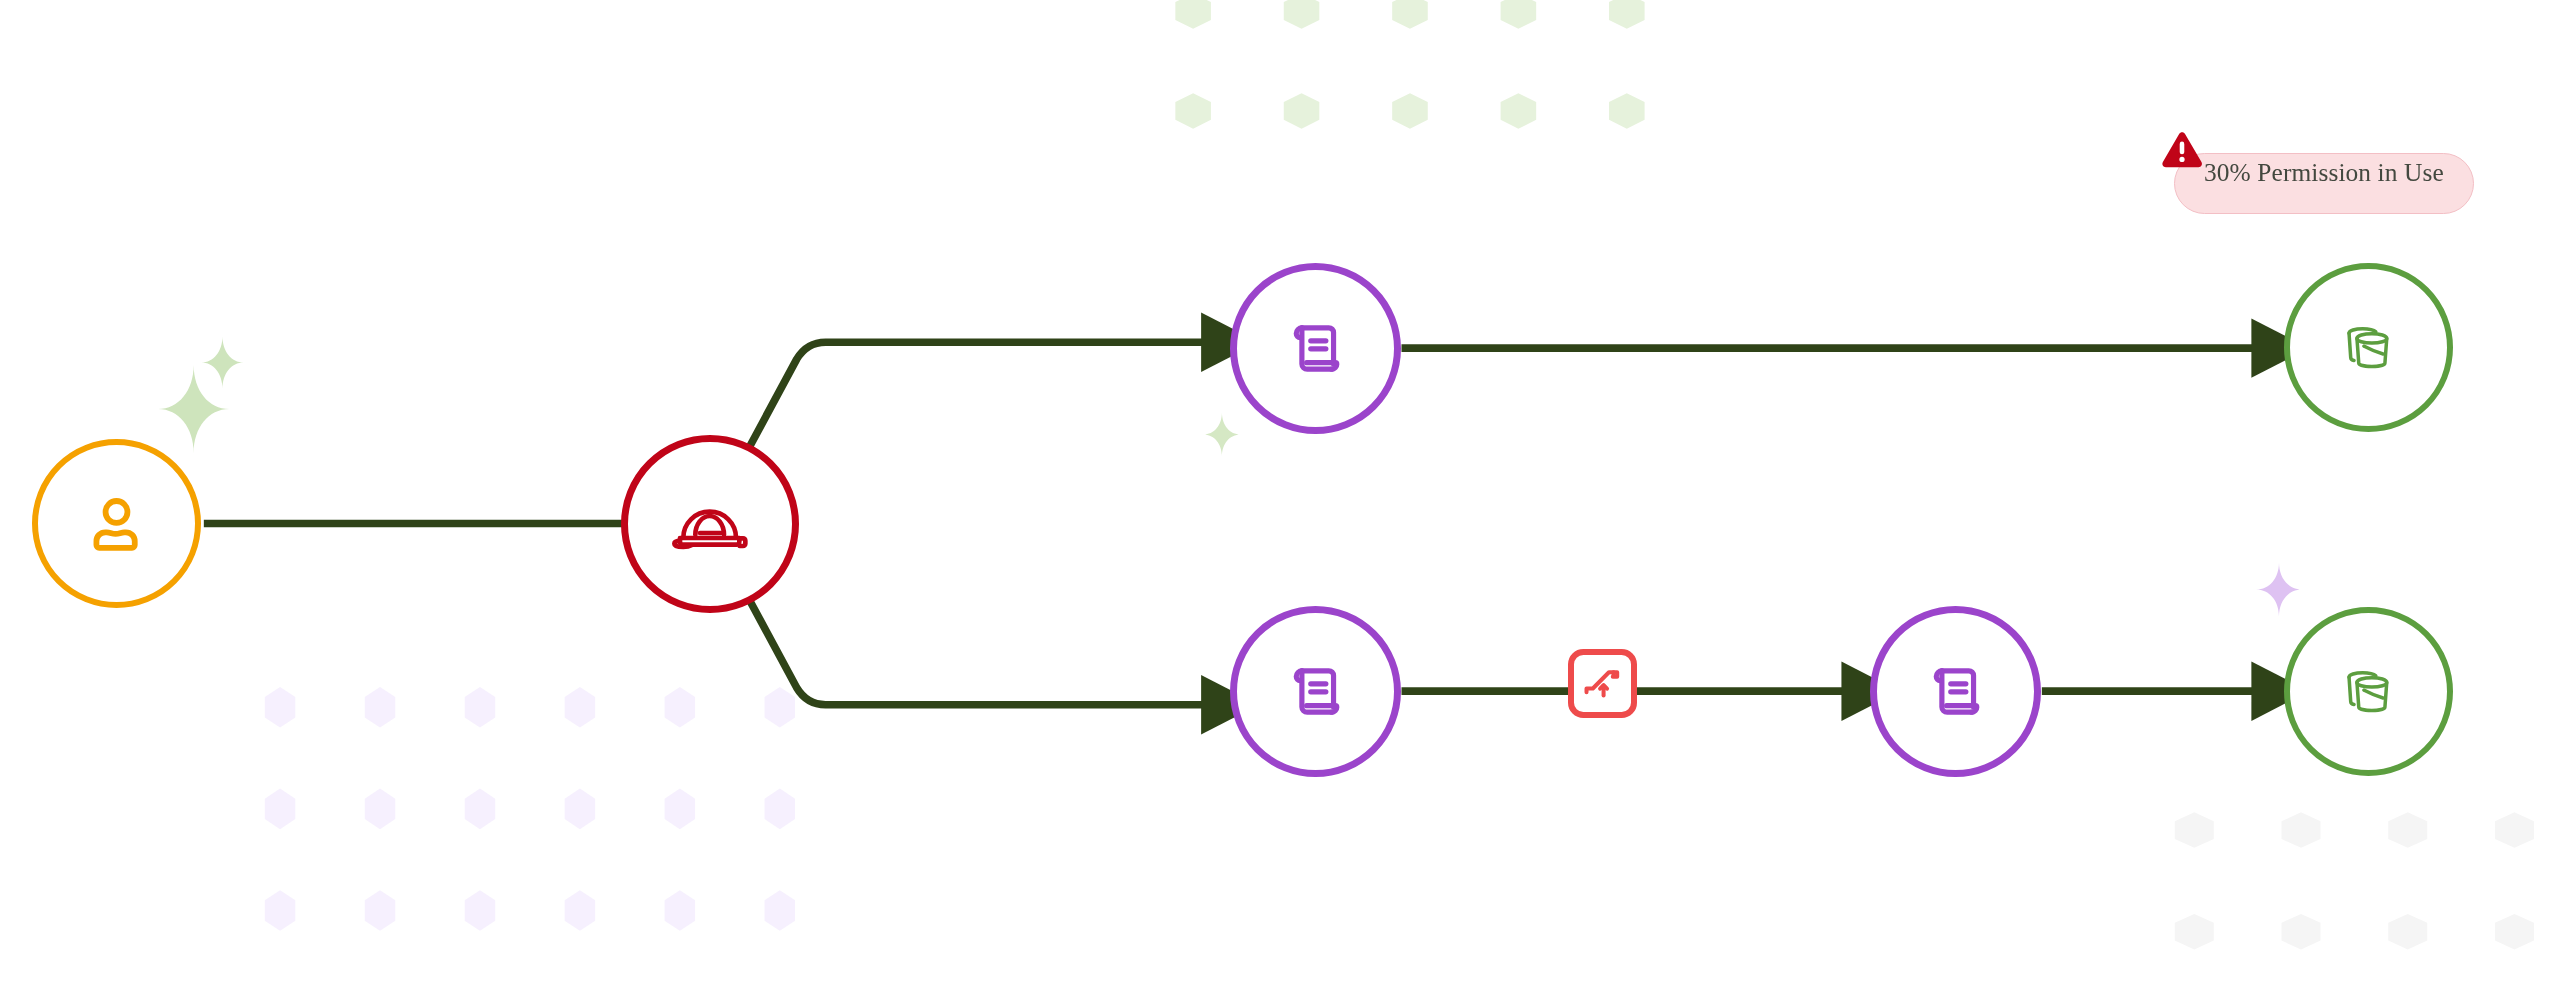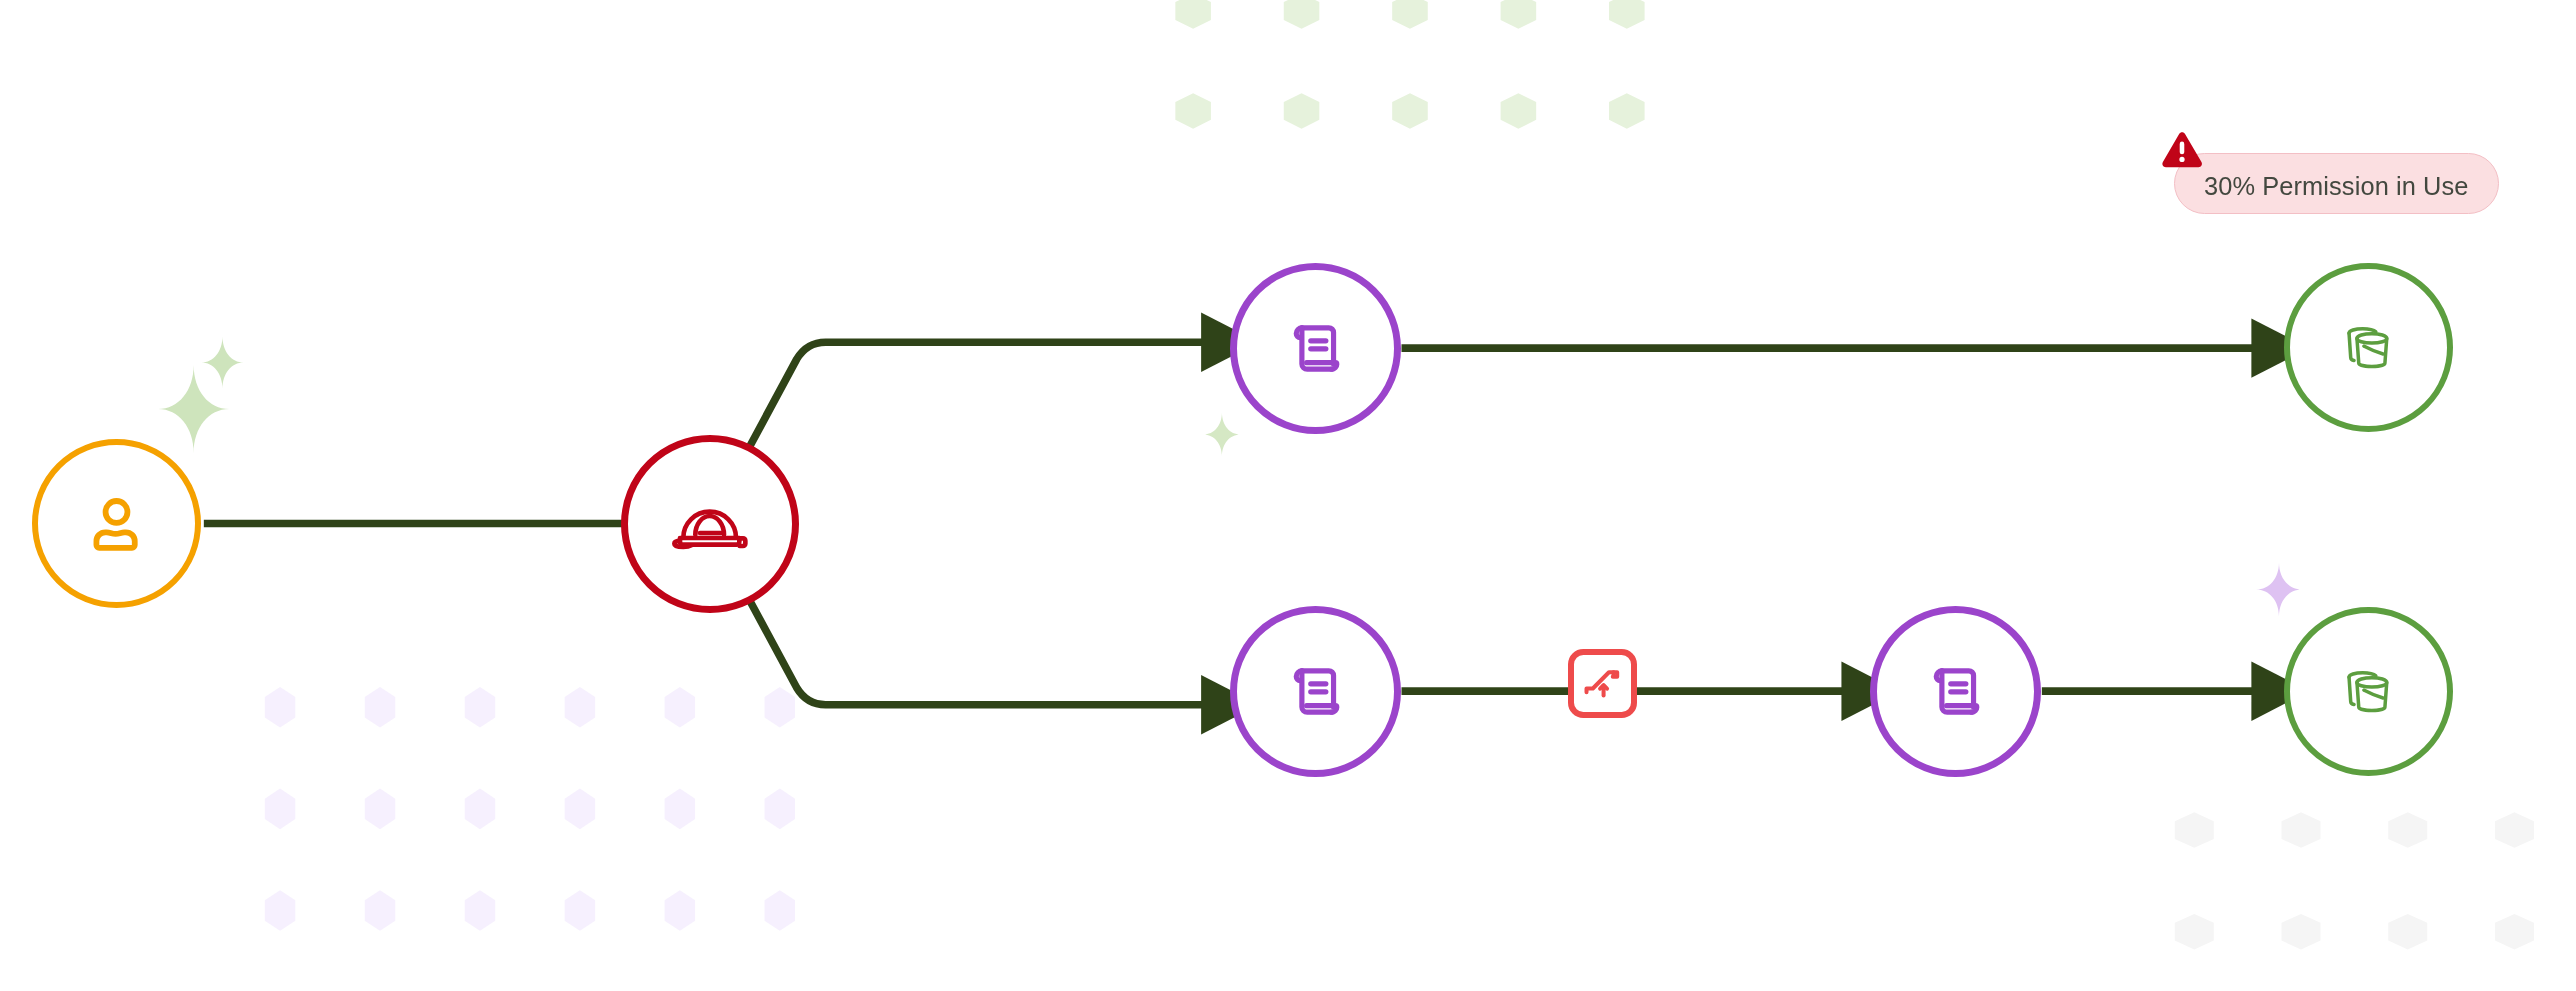--- a/index.html
+++ b/index.html
@@ -57,23 +57,24 @@
     justify-content: center;
   }
 
   .alert-pill {
     position: absolute;
     z-index: 4;
     background: #FBDFE1;
     border: 1.7px solid #F3BFC5;
     border-radius: 847px;
     display: flex;
-    align-items: flex-end;
+    align-items: flex-start;
     box-sizing: border-box;
-    padding: 12px 29px;
+    padding: 4px 29px;
+    font-family: Liberation Serif, serif;
   }
   .alert-pill-text {
     font-size: 25.4px;
     color: #43483F;
     white-space: nowrap;
     letter-spacing: 0.1px;
   }
   .alert-tri {
     position: absolute;
     z-index: 5;

